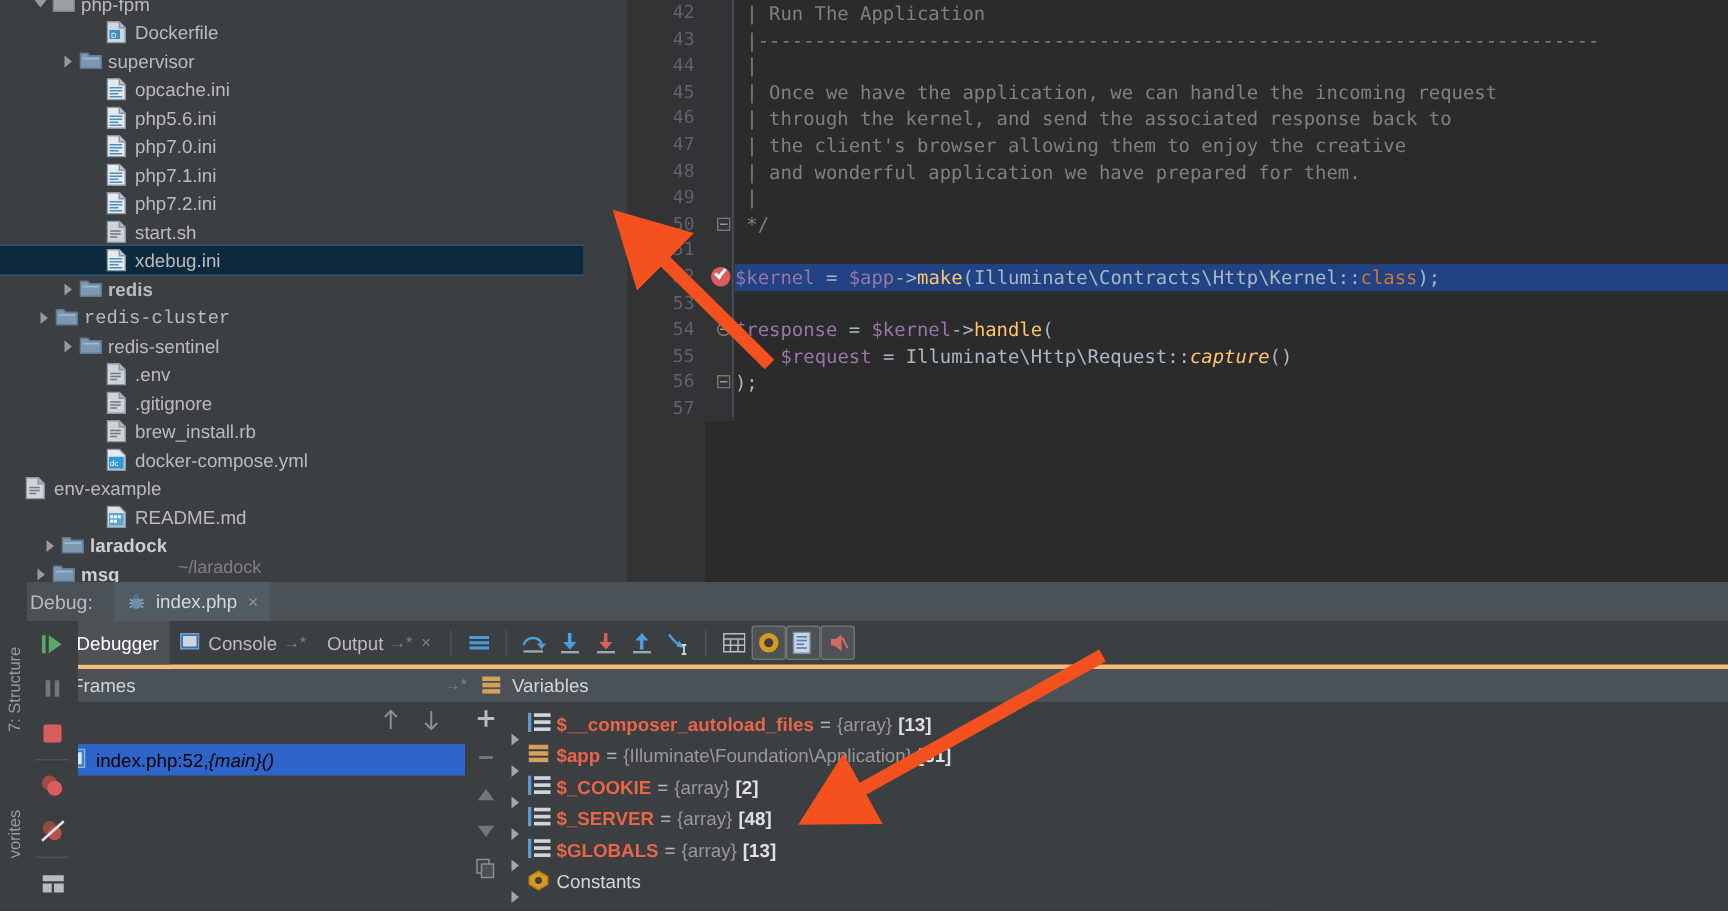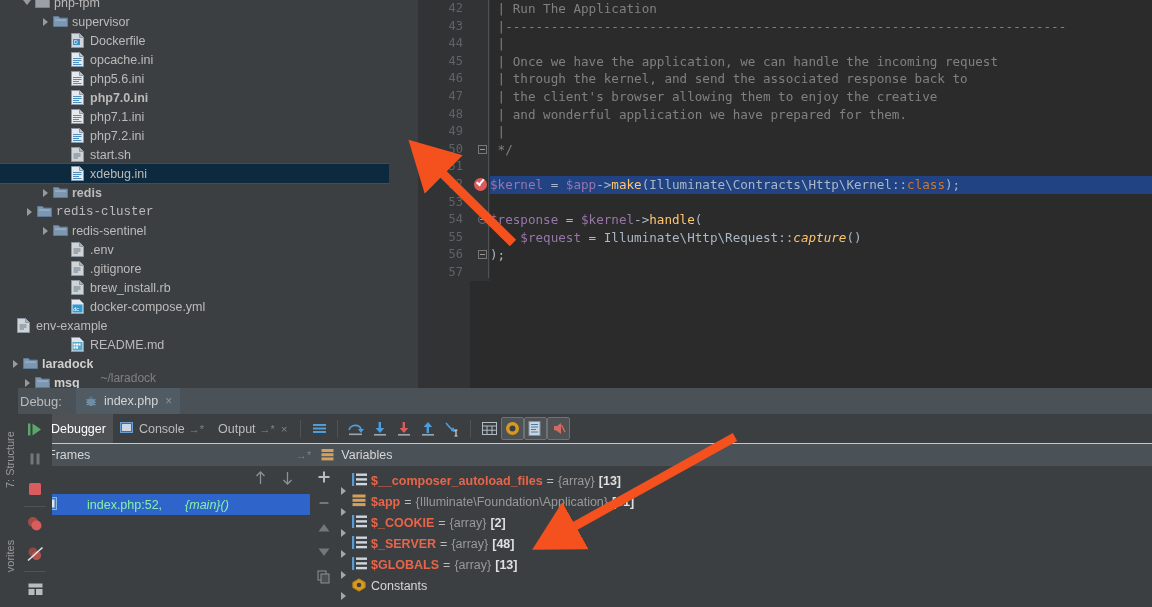--- a/index.html
+++ b/index.html
@@ -115,21 +115,21 @@
   .dbg-label{color:#bbbbbb;font-size:13px;margin-right:14px;}
   .dbg-tab{
     display:flex;align-items:center;height:26px;padding:0 8px;
     background:#515b63;color:#d6d6d6;font-size:12.5px;
   }
   .dbg-tab .ico{margin-right:5px;}
   .dbg-tab .xclose{margin-left:7px;color:#8d949a;font-size:12px;}
 
   .dbg-toolbar{
     height:29px;background:#3c3f41;display:flex;align-items:center;
-    padding-left:18px;border-bottom:1px solid #fdba74;
+    padding-left:18px;border-bottom:3px solid #fdba74;
   }
   .dbg-toolbar .tabbtn{
     height:29px;display:flex;align-items:center;padding:0 7px;
     font-size:12.5px;color:#bbbbbb;
   }
   .dbg-toolbar .tabbtn.active{background:#4e5254;color:#ffffff;}
   .tb-sep{width:1px;height:18px;background:#4f5356;margin:0 6px;}
   .tbtn{width:24px;height:24px;display:flex;align-items:center;justify-content:center;}
   .detach{color:#7a858c;font-size:11px;margin-left:4px;}
 
@@ -148,21 +148,21 @@
   }
   .frames-toolbar{
     height:26px;display:flex;align-items:center;justify-content:flex-end;
     padding-right:16px;gap:14px;
   }
   .frames-list{flex:1;padding-top:2px;}
   .frame-row{
     height:21px;display:flex;align-items:center;padding-left:44px;
     font-size:12.5px;color:#d6d6d6;
   }
-  .frame-row.sel{background:#2f65ca;color:#86efac;gap:23px;}
+  .frame-row.sel{background:#2f65ca;color:#000000;}
   .frame-row .ico{margin-right:5px;}
   .frame-main{font-style:italic;}
 
   .vars-col{flex:1;position:relative;background:#3c3f41;display:flex;}
   .vars-side{
     width:28px;flex:0 0 28px;display:flex;flex-direction:column;
     align-items:center;padding-top:4px;gap:9px;
   }
   .vars-list{flex:1;padding-top:4px;}
   .var-row{
@@ -214,41 +214,41 @@
     <div class="tree" id="tree">
         <div class="tree-row" style="padding-left: 22px; margin-top: -7px;">
           <span class="arrow open"></span>
           <span class="ico">
             <svg width="15" height="14" viewBox="0 0 15 14">
               <path d="M0.5 2.5 h5 l1.3 1.6 h7.7 v8.4 h-14 z" fill="#9aa0a6" stroke="#7d8387"></path>
             </svg>
           </span>
           <span class="tree-label">php-fpm</span>
         </div>
-        <div class="tree-row" style="padding-left: 40px;">
-          <span class="arrow closed"></span>
-          <span class="ico">
-            <svg width="15" height="14" viewBox="0 0 15 14">
-              <path d="M0.5 2.5 h5 l1.3 1.6 h7.7 v8.4 h-14 z" fill="#7d97b0" stroke="#5d7b96"></path>
-              <rect x="2" y="5.5" width="11" height="1.2" fill="#9cb6cd"></rect>
-            </svg>
-          </span>
-          <span class="tree-label">supervisor</span>
-        </div>
         <div class="tree-row" style="padding-left: 58px;">
           <span class="arrow "></span>
           <span class="ico">
             <svg width="13" height="15" viewBox="0 0 13 15">
               <path d="M0.5 0.5 h8 l4 4 v10 h-12 z" fill="#cfd6dd" stroke="#8b99a6"></path>
               <path d="M8.5 0.5 v4 h4" fill="#aab6c1" stroke="#8b99a6"></path>
               <rect x="2" y="6" width="7" height="6" fill="#3a8fc7"></rect>
               <text x="3" y="11" font-size="5" fill="#fff" font-family="sans-serif">D</text>
             </svg>
           </span>
           <span class="tree-label">Dockerfile</span>
+        </div>
+        <div class="tree-row" style="padding-left: 40px;">
+          <span class="arrow closed"></span>
+          <span class="ico">
+            <svg width="15" height="14" viewBox="0 0 15 14">
+              <path d="M0.5 2.5 h5 l1.3 1.6 h7.7 v8.4 h-14 z" fill="#7d97b0" stroke="#5d7b96"></path>
+              <rect x="2" y="5.5" width="11" height="1.2" fill="#9cb6cd"></rect>
+            </svg>
+          </span>
+          <span class="tree-label">supervisor</span>
         </div>
         <div class="tree-row" style="padding-left: 58px;">
           <span class="arrow "></span>
           <span class="ico">
             <svg width="13" height="15" viewBox="0 0 13 15">
               <path d="M0.5 0.5 h8 l4 4 v10 h-12 z" fill="#e6eaee" stroke="#8b99a6"></path>
               <path d="M8.5 0.5 v4 h4" fill="#bcc6cf" stroke="#8b99a6"></path>
               <g stroke="#4d8fc0" stroke-width="1">
                 <line x1="2" y1="6.5" x2="10.5" y2="6.5"></line>
                 <line x1="2" y1="8.5" x2="10.5" y2="8.5"></line>
@@ -268,21 +268,21 @@
               <g stroke="#4d8fc0" stroke-width="1">
                 <line x1="2" y1="6.5" x2="10.5" y2="6.5"></line>
                 <line x1="2" y1="8.5" x2="10.5" y2="8.5"></line>
                 <line x1="2" y1="10.5" x2="8" y2="10.5"></line>
                 <line x1="2" y1="12.5" x2="10.5" y2="12.5"></line>
               </g>
             </svg>
           </span>
           <span class="tree-label">php5.6.ini</span>
         </div>
-        <div class="tree-row" style="padding-left: 58px; font-weight: bold;">
+        <div class="tree-row" style="padding-left: 58px;">
           <span class="arrow "></span>
           <span class="ico">
             <svg width="13" height="15" viewBox="0 0 13 15">
               <path d="M0.5 0.5 h8 l4 4 v10 h-12 z" fill="#e6eaee" stroke="#8b99a6"></path>
               <path d="M8.5 0.5 v4 h4" fill="#bcc6cf" stroke="#8b99a6"></path>
               <g stroke="#4d8fc0" stroke-width="1">
                 <line x1="2" y1="6.5" x2="10.5" y2="6.5"></line>
                 <line x1="2" y1="8.5" x2="10.5" y2="8.5"></line>
                 <line x1="2" y1="10.5" x2="8" y2="10.5"></line>
                 <line x1="2" y1="12.5" x2="10.5" y2="12.5"></line>
@@ -465,21 +465,21 @@
                 <rect x="2.5" y="6.5" width="2" height="2"></rect>
                 <rect x="5" y="6.5" width="2" height="2"></rect>
                 <rect x="7.5" y="6.5" width="2" height="2"></rect>
                 <rect x="2.5" y="9.5" width="2" height="2"></rect>
                 <rect x="5" y="9.5" width="2" height="2"></rect>
               </g>
             </svg>
           </span>
           <span class="tree-label">README.md</span>
         </div>
-        <div class="tree-row" style="padding-left: 10px;">
+        <div class="tree-row" style="padding-left: 28px;">
           <span class="arrow closed"></span>
           <span class="ico">
             <svg width="15" height="14" viewBox="0 0 15 14">
               <path d="M0.5 2.5 h5 l1.3 1.6 h7.7 v8.4 h-14 z" fill="#7d97b0" stroke="#5d7b96"></path>
               <rect x="2" y="5.5" width="11" height="1.2" fill="#9cb6cd"></rect>
             </svg>
           </span>
           <span class="tree-label bold">laradock</span>
           <span class="tree-path">~/laradock</span>
         </div>

